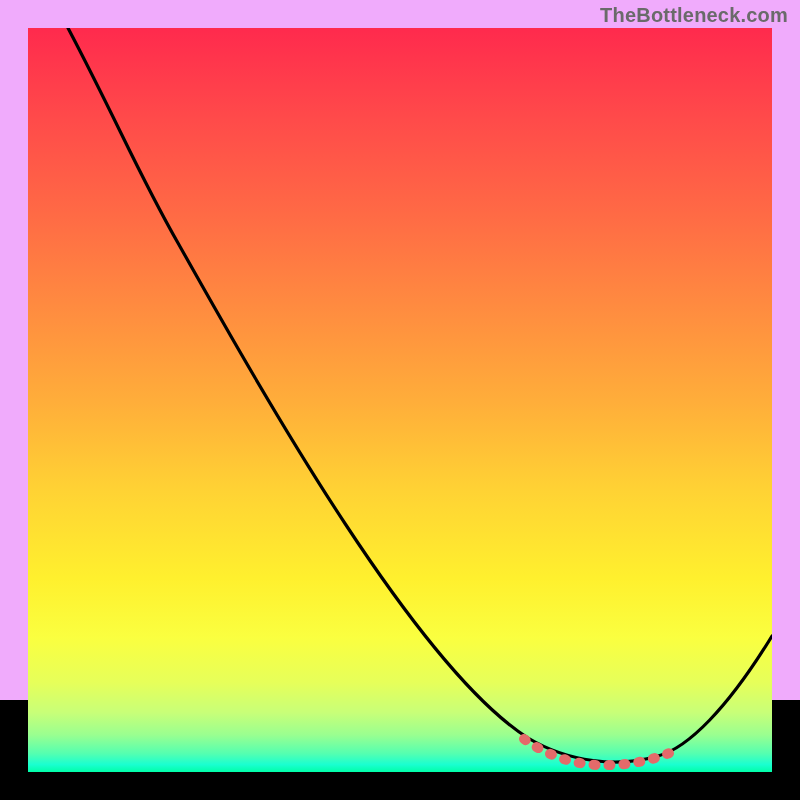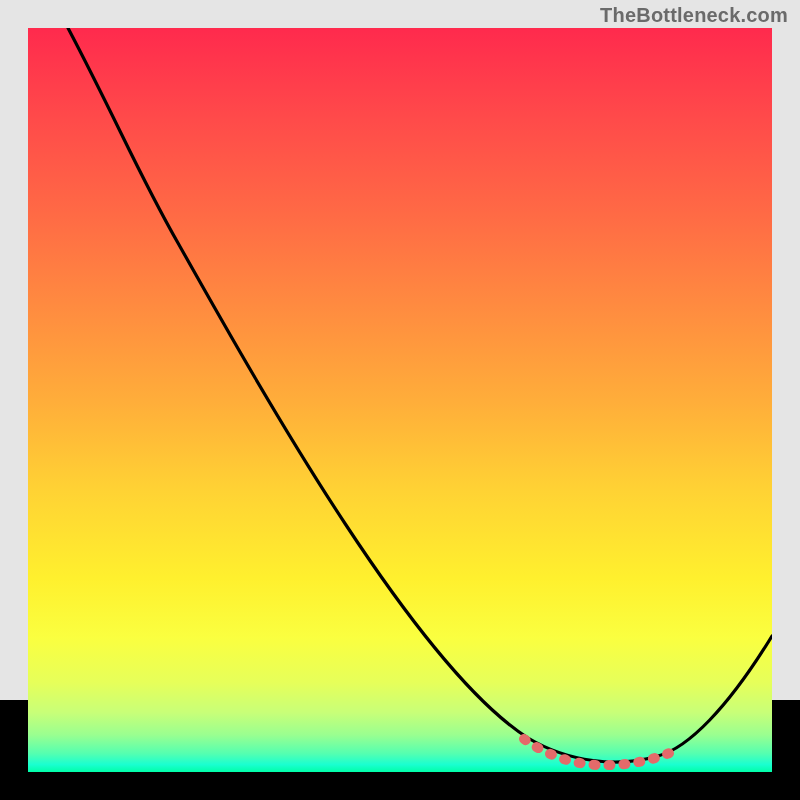--- a/index.html
+++ b/index.html
@@ -8,21 +8,21 @@
     width: 800px;
     height: 800px;
     background: #000;
     overflow: hidden;
     font-family: Arial, Helvetica, sans-serif;
   }
   .frame {
     position: relative;
     width: 800px;
     height: 700px;
-    background: #e5e5e5;
+    background: #f0abfc;
   }
   .watermark {
     position: absolute;
     top: 4px;
     right: 12px;
     color: #6a6a6a;
     font-size: 20px;
     font-weight: 600;
     letter-spacing: 0.2px;
     z-index: 10;

